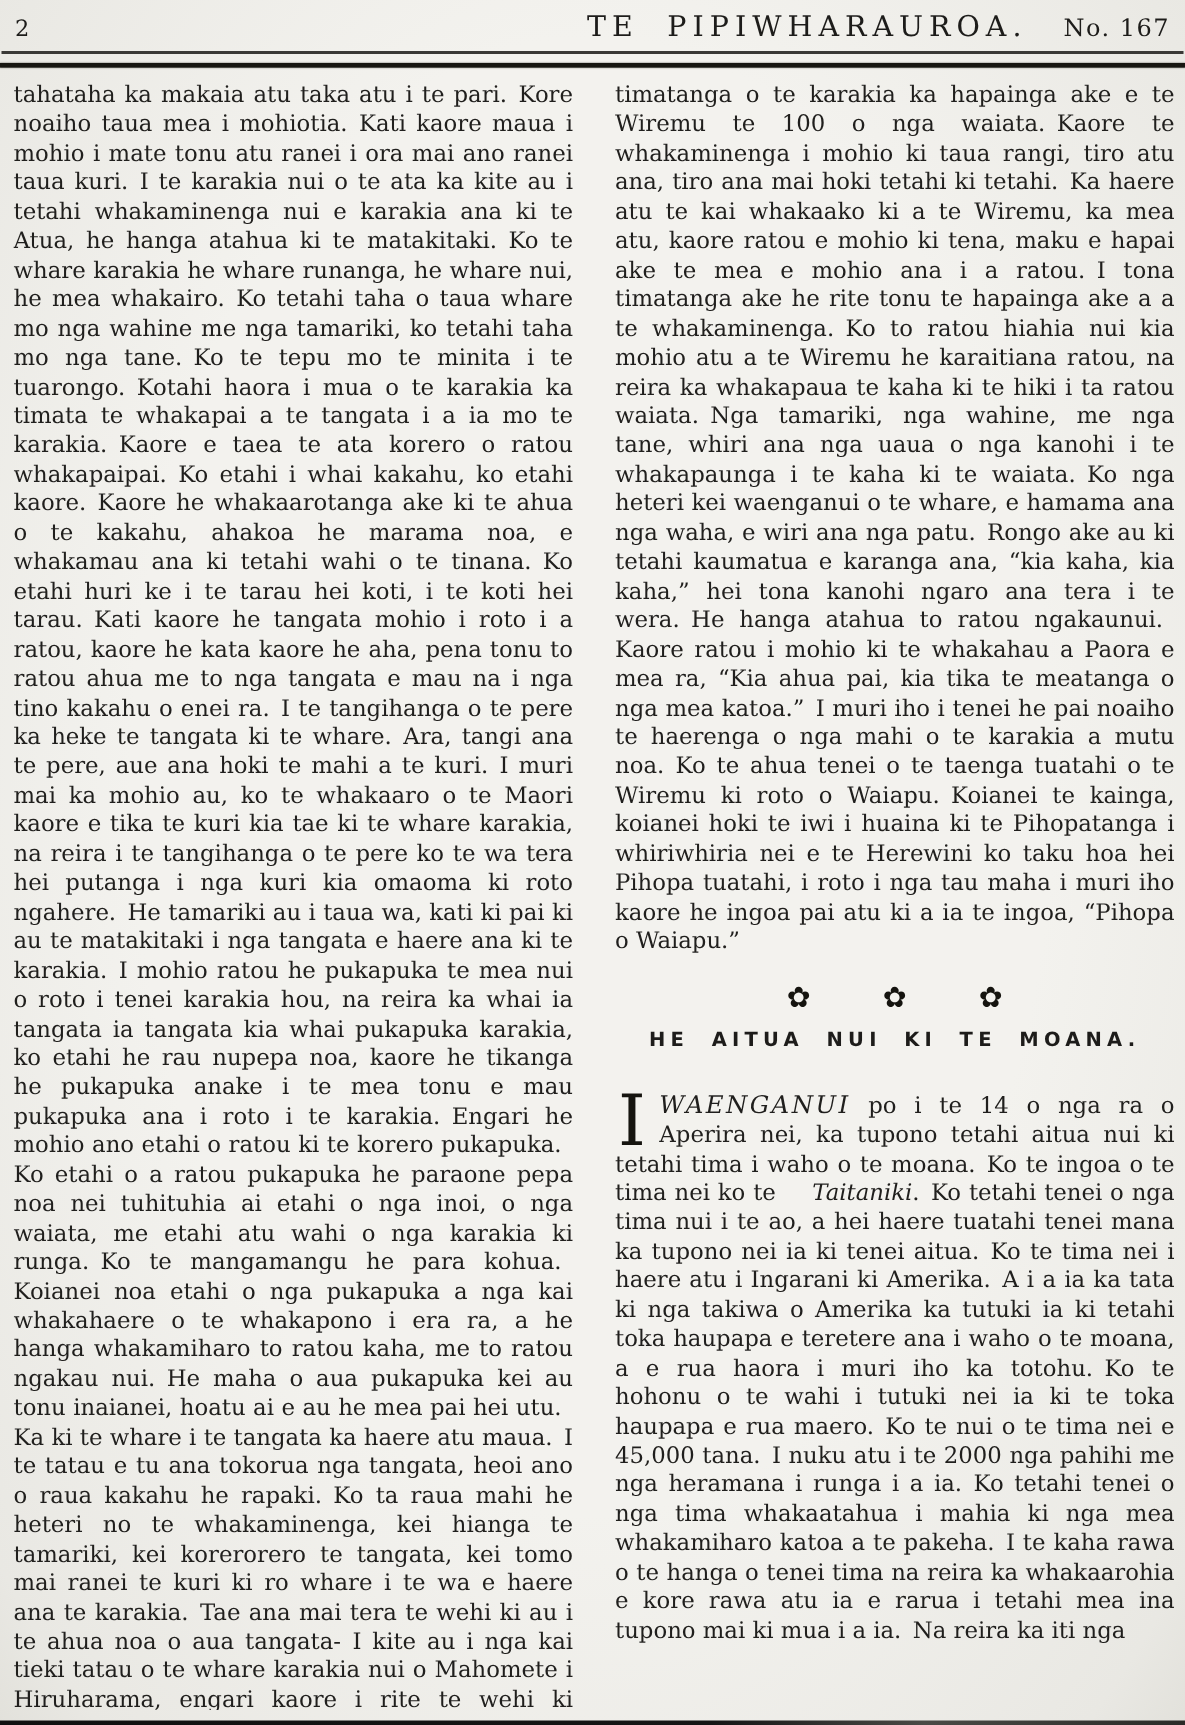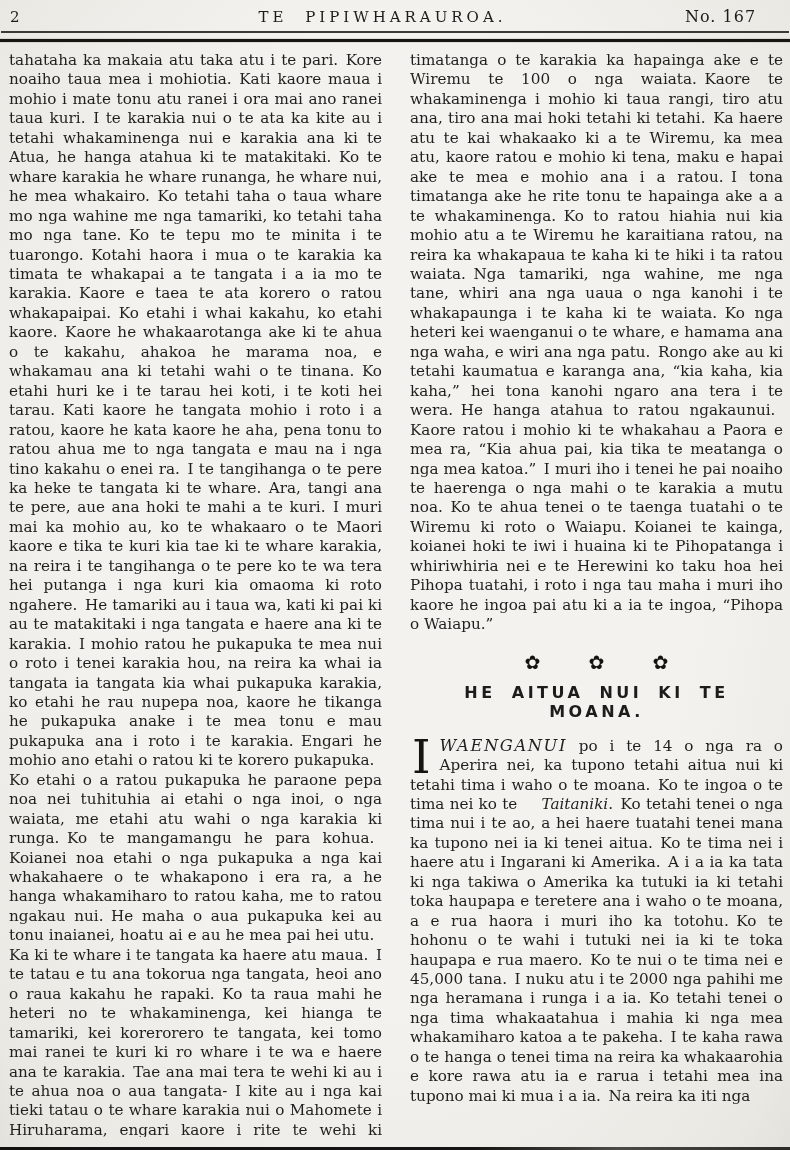--- a/index.html
+++ b/index.html
@@ -13,24 +13,24 @@
     background:radial-gradient(ellipse at 50% 45%, #f3f2ee 55%, #e9e8e3 92%, #e2e1db 100%);
     color:#1d1c1a;
   }
   
   .masthead{
     display:flex;align-items:baseline;
     padding:7px 10px 0 10px;
   }
   .page-num{width:70px;font-size:15px;}
   .np-title{
-    flex:1;margin:0;text-align:center;font-weight:normal;
-    font-size:15px;letter-spacing:4px;word-spacing:9px;
+    flex:1;margin:0;text-align:right;font-weight:normal;
+    font-size:19px;letter-spacing:4px;word-spacing:9px;
   }
-  .issue-num{width:95px;text-align:left;font-size:16px;letter-spacing:1px;}
+  .issue-num{width:95px;text-align:right;font-size:16px;letter-spacing:1px;}
   .rules{margin-top:5px;}
   .rule-thin{height:1.5px;background:#3a3936;margin:0 1px;}
   .rule-thick{height:3.5px;background:#171611;margin:6px 0 0 0;
     box-shadow:0 0 1px #171611;}
   
   .columns{
     display:flex;gap:28px;
     padding:9px 7px 0 9px;
     height:1086px;overflow:hidden;
   }
@@ -42,22 +42,22 @@
   }
   
   .ornaments{
     text-align:center;margin:16px 0 10px 0;
     font-size:19px;color:#15140f;
     font-family:"DejaVu Sans","DejaVu Serif",sans-serif;
   }
   .ornaments .rosette{margin:0 21px;}
   
   .article-title{
-    margin:4px 0 15px 0;text-align:center;
-    font-size:16px;font-weight:bold;
+    margin:4px 0 26px 0;text-align:center;
+    font-size:13px;font-weight:bold;
     letter-spacing:3.5px;word-spacing:7px;
     font-family:"DejaVu Sans","Liberation Sans",sans-serif;
   }
   .article-subtitle{
     margin:0 0 13px 0;text-align:center;font-weight:normal;
     font-size:14.8px;letter-spacing:1.6px;
     font-variant-caps:small-caps;font-variant:small-caps;
   }
   .dropcap{
     float:left;

